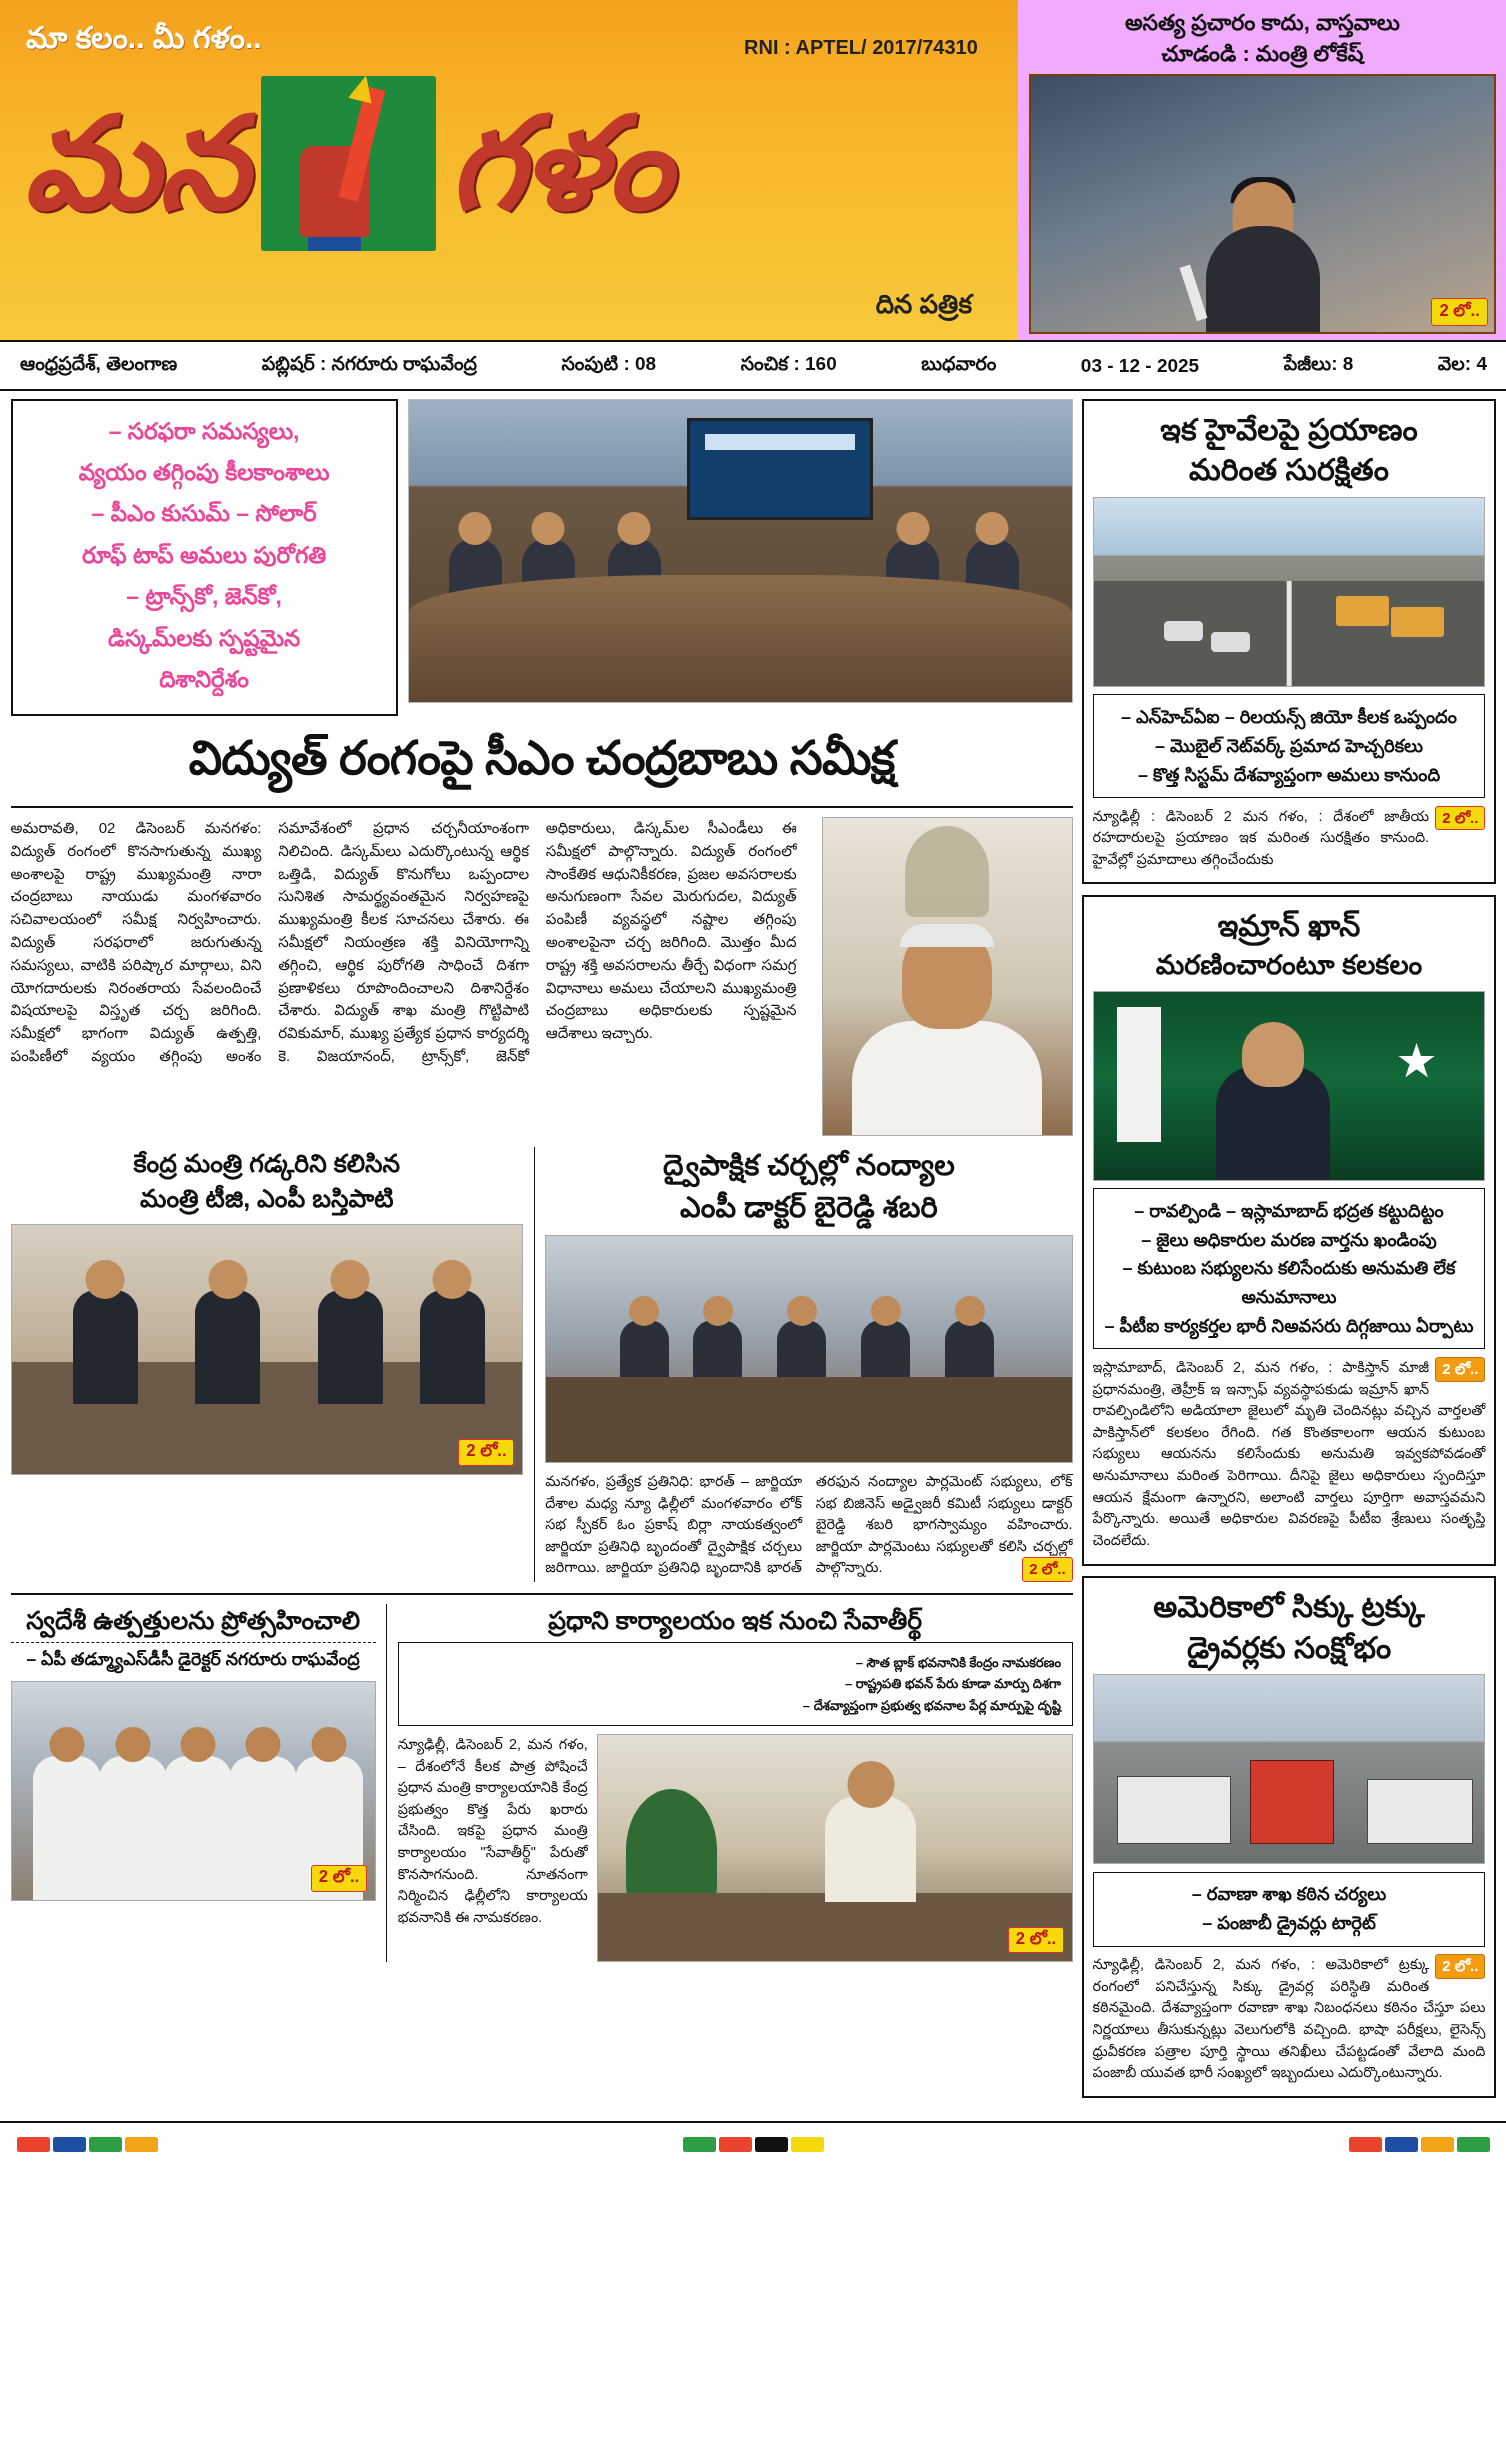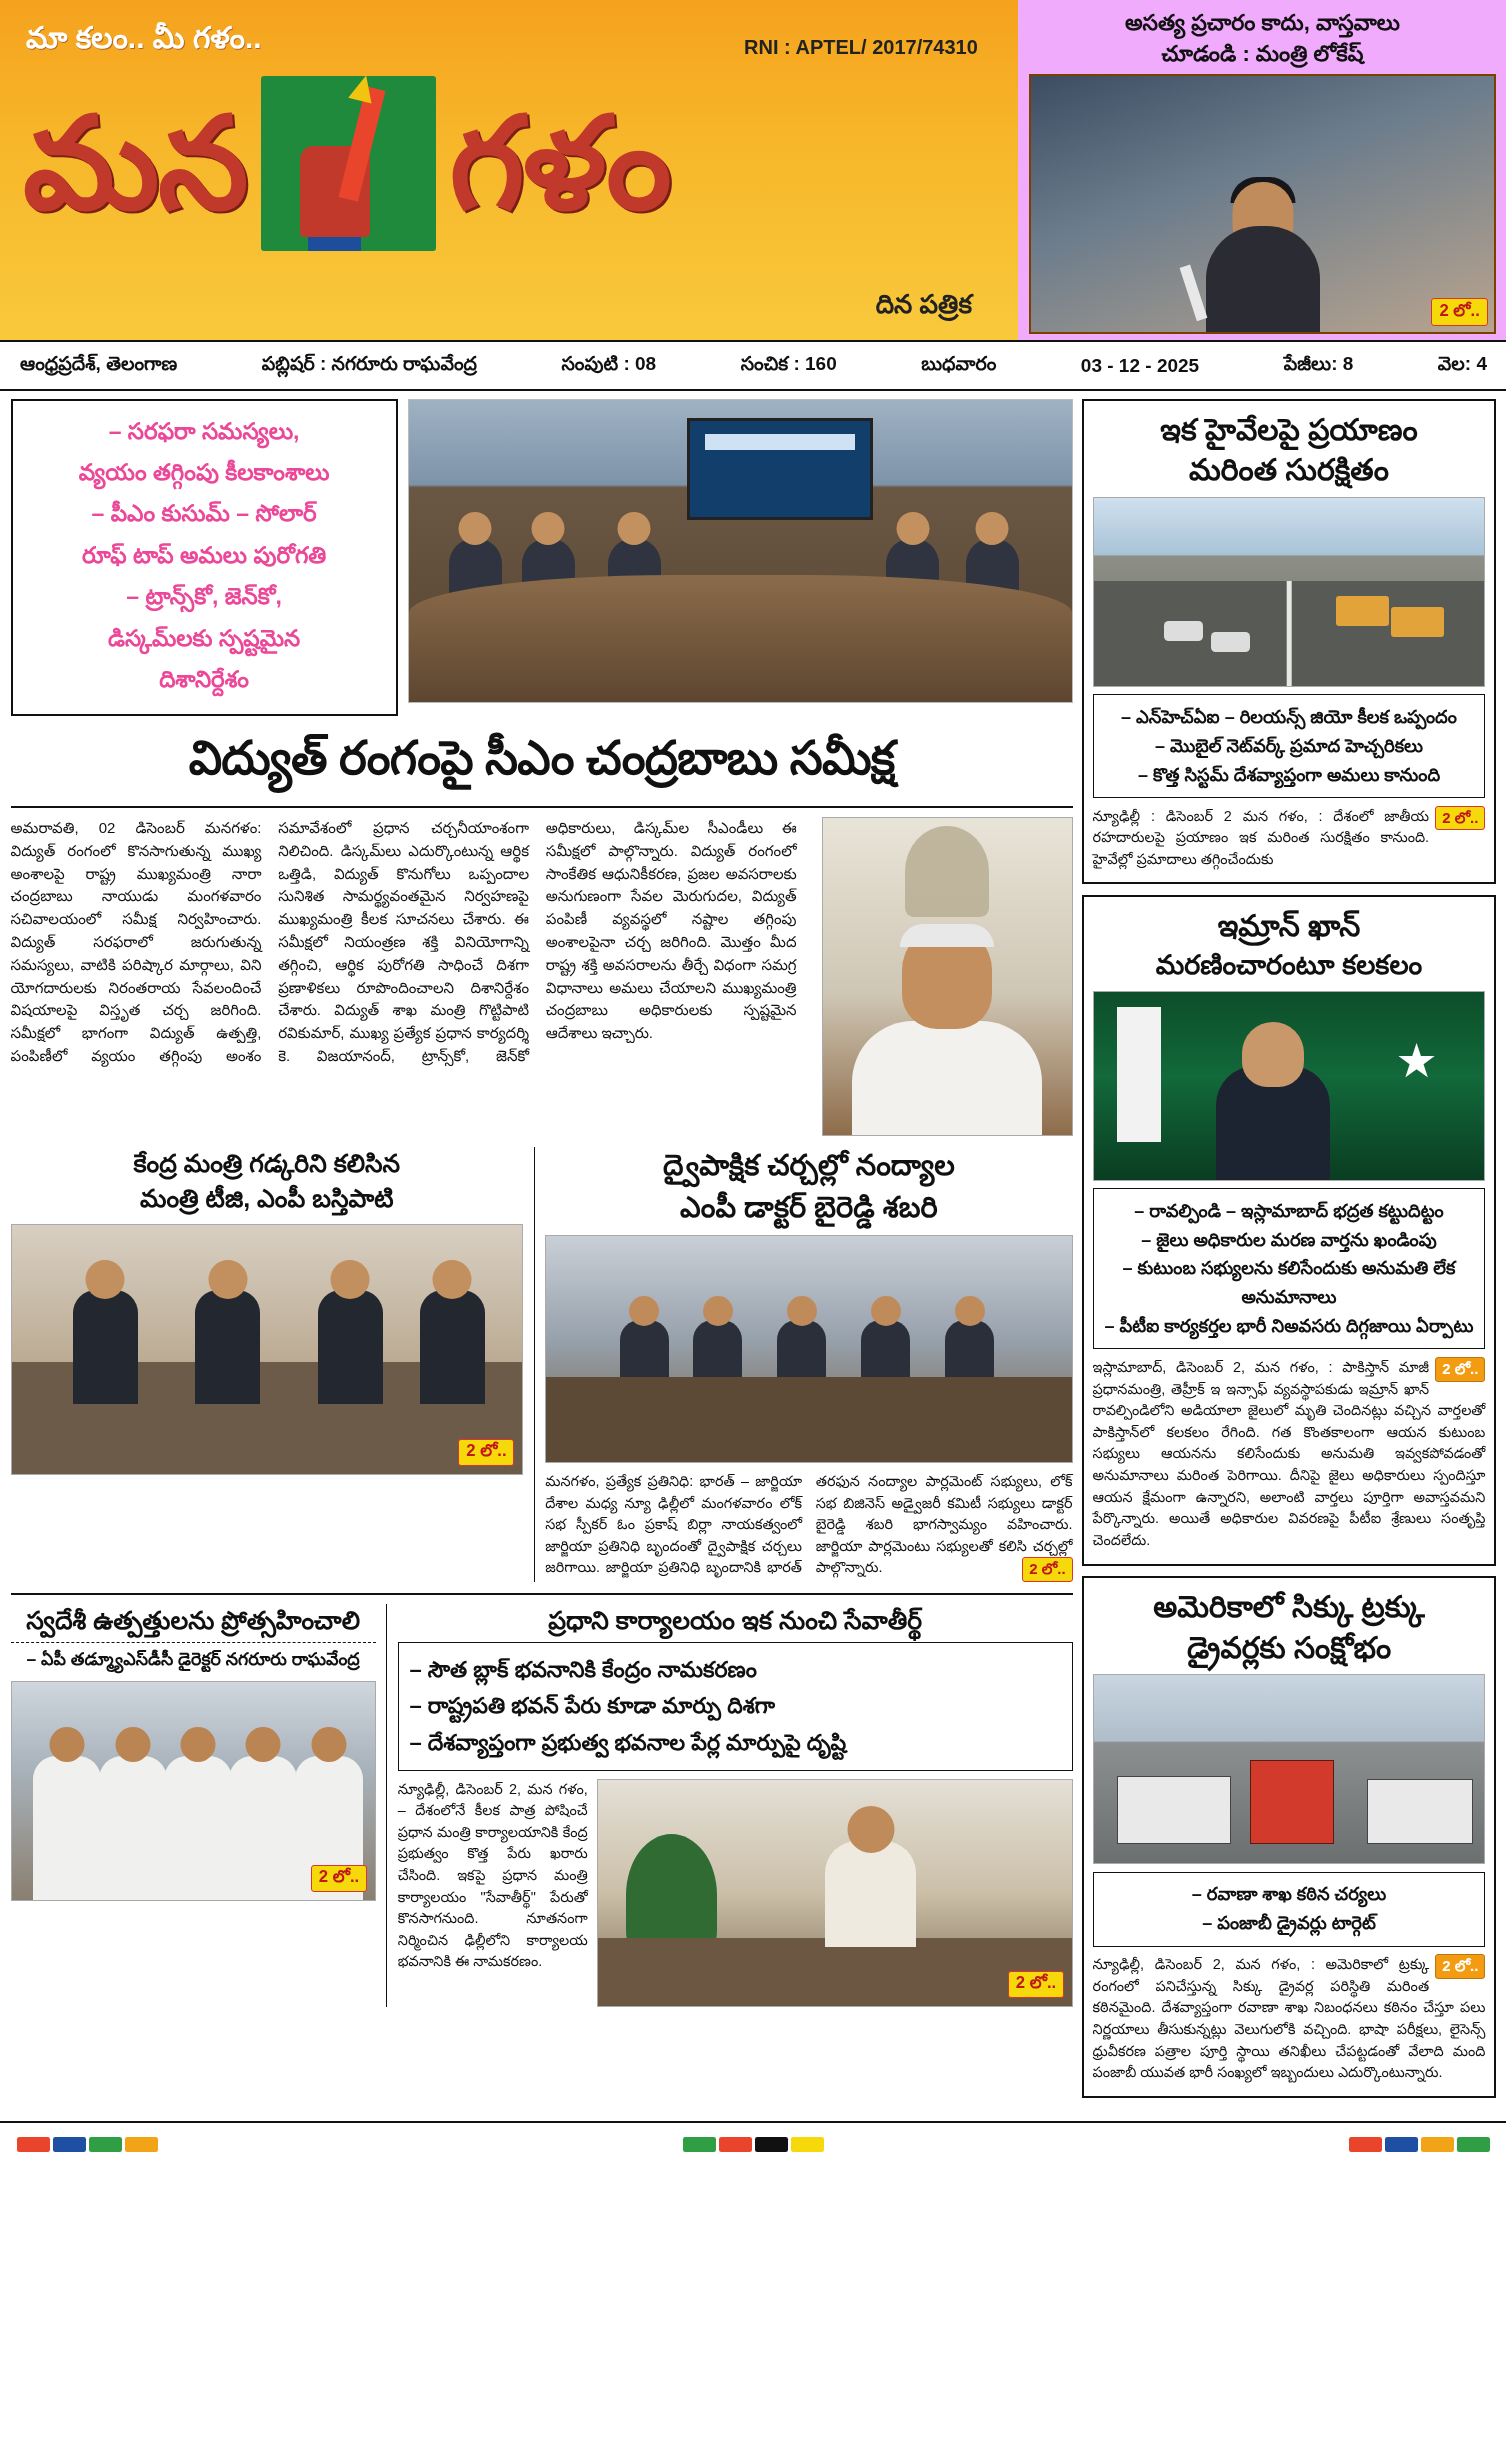--- a/index.html
+++ b/index.html
@@ -48,20 +48,21 @@
     font-weight: bold;
   }
   .logo-wrap {
     position: absolute;
     top: 65px;
     left: 23px;
     width: 980px;
     height: 197px;
     display: flex;
     align-items: center;
+    font-style: italic;
   }
   .logo-word {
     font-size: 129px;
     font-weight: bold;
     color: #c0392b;
     line-height: 1;
     letter-spacing: -1.5px;
     text-shadow: 2.3px 2.3px 0 #7a1f14;
   }
   .logo-emblem {
@@ -361,22 +362,22 @@
   .byline { text-align: center; font-size: 17.5px; font-weight: bold; color:#111; }
   .swadeshi-photo {
     margin-top: 7.6px; height: 220px;
     background: linear-gradient(180deg,#cfd6dd 0%,#a8b2bb 40%,#8a7f70 100%);
     border: 0.8px solid #aaa; position: relative; overflow: hidden;
   }
   .swadeshi-photo .pp{position:absolute;bottom:0;width:68px;height:144px;background:#f0f0ee;border-radius:23px 23px 0 0;}
   .swadeshi-photo .pp:after{content:"";position:absolute;left:50%;top:-29px;transform:translateX(-50%);width:35px;height:35px;background:#bb8553;border-radius:50%;}
 
   .bullet-list {
-    font-size: 22px; line-height: 1.65; color:#111; font-weight: bold;
-    border: 1.5px solid #111; padding: 9px 10.6px; margin-top: 6px; text-align:left;
+    font-size: 13px; line-height: 1.65; color:#111; font-weight: bold;
+    border: 1.5px solid #111; padding: 9px 10.6px; margin-top: 6px; text-align:right;
   }
   .modi-photo {
     margin-top: 7.6px; height: 228px;
     background: linear-gradient(180deg,#e4e0d6 0%,#cbbfa8 50%,#7b6a54 100%);
     border: 0.8px solid #aaa; position: relative; overflow: hidden;
   }
   .modi-photo .desk{position:absolute;left:0;bottom:0;width:100%;height:30%;background:#6b5742;}
   .modi-photo .pp{position:absolute;left:48%;bottom:26%;width:91px;height:106px;background:#efeadf;border-radius:32px 32px 0 0;}
   .modi-photo .pp:after{content:"";position:absolute;left:50%;top:-35px;transform:translateX(-50%);width:47px;height:47px;background:#c08b5b;border-radius:50%;}
   .modi-photo .plant{position:absolute;left:6%;bottom:22%;width:91px;height:122px;background:#2f6b33;border-radius:50% 50% 20% 20%;}

